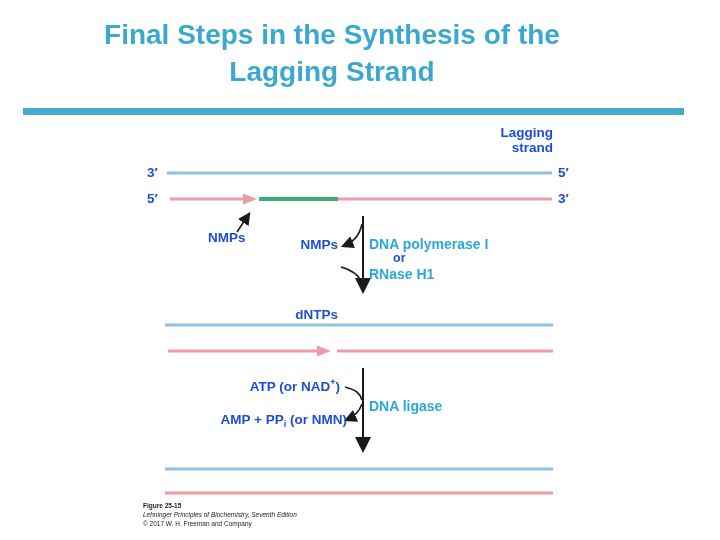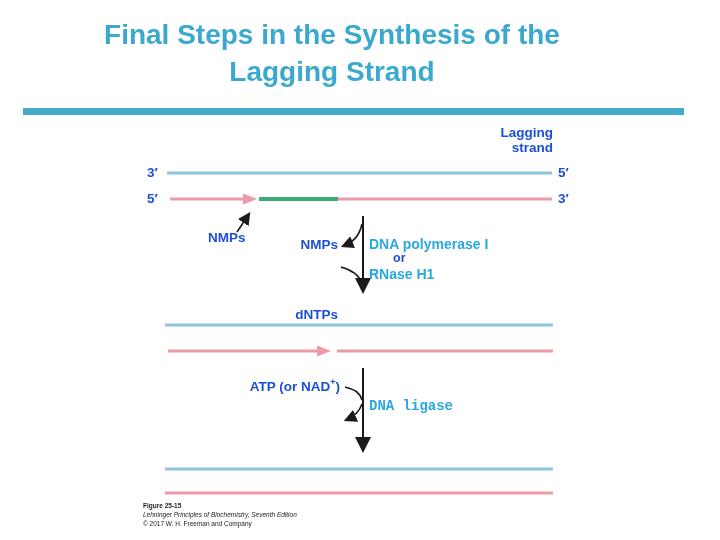--- a/index.html
+++ b/index.html
@@ -80,22 +80,25 @@
   <div class="lbl right" style="left:280px;top:259px;width:58px;margin-top:48px;">dNTPs</div>
 
   <div class="lbl cyan" style="left:369px;top:236px;">DNA polymerase I</div>
   <div class="lbl" style="left:393px;top:251px;font-size:12.5px;">or</div>
   <div class="lbl cyan" style="left:369px;top:266px;">RNase H1</div>
 
   <div class="lbl right" style="left:200px;top:377px;width:140px;text-align:right;">
     <span>ATP (or NAD</span><sup class="plus">+</sup><span>)</span>
   </div>
 
-  <div class="lbl cyan" style="left:369px;top:398px;font-family:Liberation Mono, monospace;">DNA ligase</div>
+  <div class="lbl cyan" style="left:369px;top:398px;">DNA ligase</div>
 
+  <div class="lbl right" style="left:180px;top:412px;width:167px;">
+    <span>AMP + PP</span><sub class="sub-i">i</sub><span> (or NMN)</span>
+  </div>
 
   <div class="caption">
     <div class="fig">Figure 25-15</div>
     <div class="src">Lehninger Principles of Biochemistry, Seventh Edition</div>
     <div>© 2017 W. H. Freeman and Company</div>
   </div>
 
 </div>
 
 </body></html>

